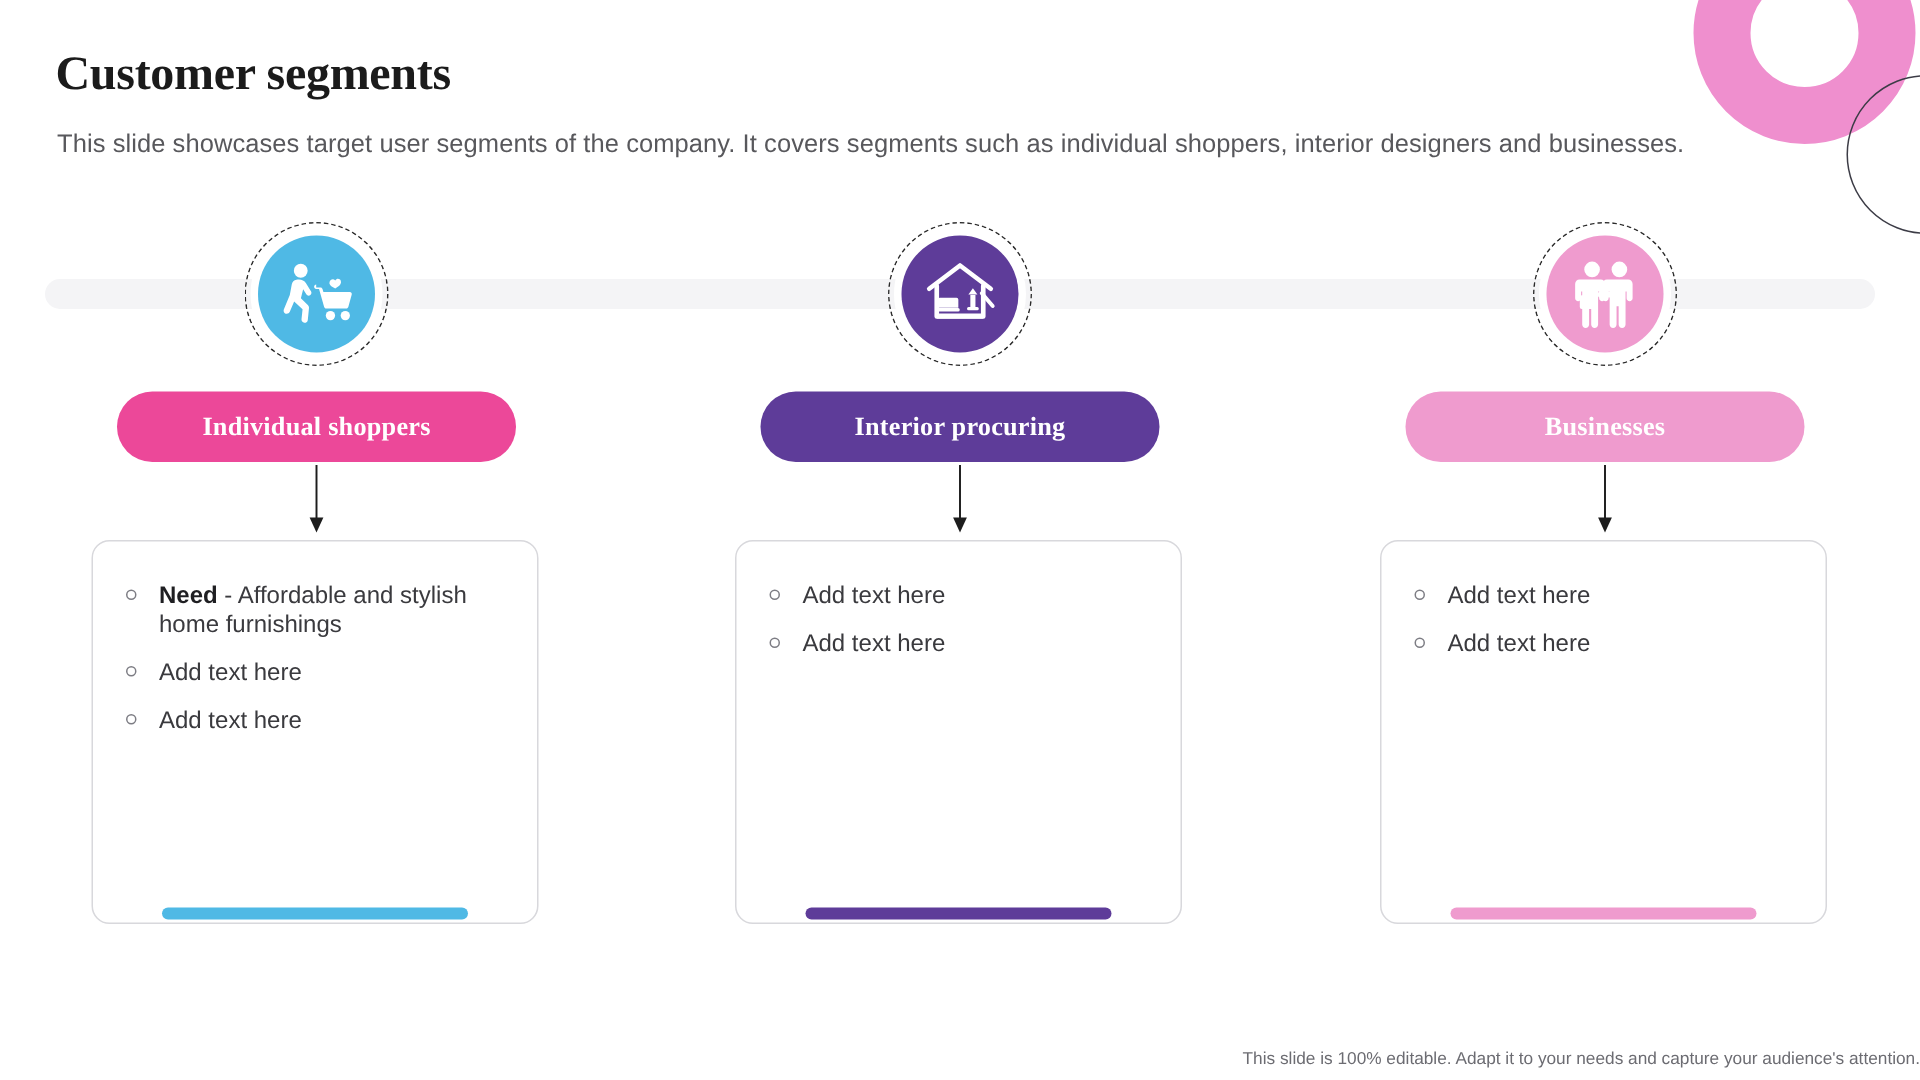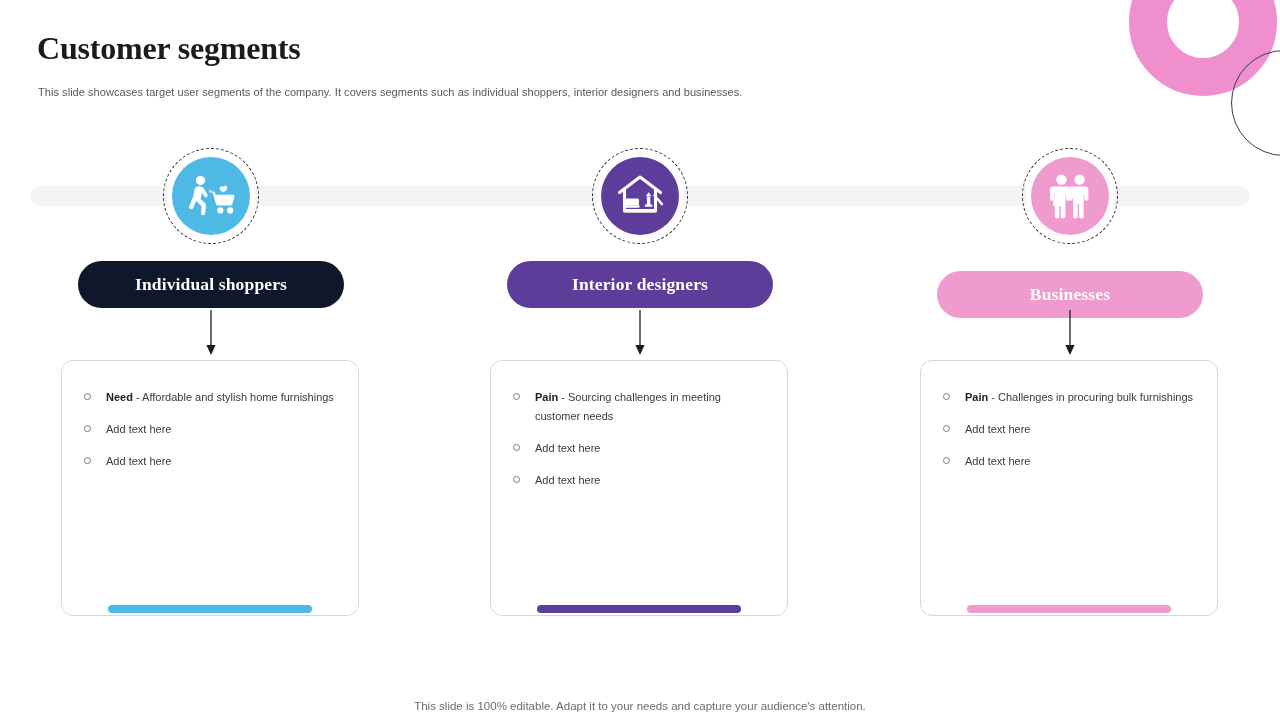--- a/index.html
+++ b/index.html
@@ -47,21 +47,21 @@
     font-weight: bold;
     font-size: 32px;
     letter-spacing: -0.2px;
     color: #1b1b1b;
     margin: 0;
   }
   .page-subtitle {
     position: absolute;
     left: 38px;
     top: 86px;
-    font-size: 11px;
+    font-size: 17px;
     color: #58585c;
     letter-spacing: 0.05px;
     margin: 0;
   }
 
   
   #icon-rail {
     position: absolute;
     left: 30px;
     top: 186px;
@@ -175,21 +175,21 @@
   }
   .card-list {
     list-style: none;
     margin: 0;
     padding: 27px 20px 0 22px;
   }
   .card-list li {
     position: relative;
     padding-left: 22px;
     margin-bottom: 13px;
-    font-size: 11px;
+    font-size: 16px;
     line-height: 19px;
     color: #3a3a3e;
   }
   .card-list li .bullet {
     position: absolute;
     left: 0;
     top: 5px;
     width: 7px;
     height: 7px;
     border: 1.1px solid #7d7d84;
@@ -209,21 +209,21 @@
     height: 8px;
     border-radius: 5px;
   }
 
   
   .footer-note {
     position: absolute;
     left: 0;
     top: 700px;
     width: 1280px;
-    text-align: center;
+    text-align: right;
     font-size: 11.5px;
     color: #6c6c72;
   }
 </style>
 </head>
 <body>
 
 <div class="deco-ring" id="deco-pink-ring"></div>
 <div class="deco-ring" id="deco-thin-ring"></div>
 
@@ -244,21 +244,21 @@
               <path d="M11.6 12.5c2.6-.6 5.1.2 6.4 2.3l3.4 5.6c.5.9.2 2-.7 2.5-.9.5-2 .2-2.5-.7l-2.1-3.4-1.5 6.1 4.6 4.4c.6.6.9 1.3.8 2.1l-.8 7.9c-.1 1.2-1.1 2-2.3 1.9-1.2-.1-2-1.1-1.9-2.3l.7-6.7-5.6-5.2-2.9 6.9c-.5 1.1-1.7 1.6-2.8 1.2-1.1-.5-1.6-1.7-1.2-2.8l4-9.6 1.3-7.1c.3-1.6 1.5-2.8 3.1-3.1z"></path>
               <path d="M25.2 17.5h3.1l1.1 3.6h16.2l-2.6 9.1H32.2l-.9-3h-2.2l-3.9-9.7z" opacity="0"></path>
               <path d="M24.8 17.6h2.9c.6 0 1.1.4 1.3 1l.6 2.1h17.6c.9 0 1.5.8 1.3 1.6l-2.3 8.3c-.2.6-.7 1-1.3 1H31.4c-.6 0-1.1-.4-1.3-1l-3.4-12h-1.9c-.8 0-1.4-.6-1.4-1.4s.6-1.6 1.4-1.6z"></path>
               <circle cx="34.3" cy="36.4" r="3.1"></circle>
               <circle cx="44.2" cy="36.4" r="3.1"></circle>
               <path d="M33.8 13.6c.9-1.6 2.6-1.8 3.7-.6.9-1.7 3-1.6 3.7.1.6 1.6-.6 3.1-2 4.1l-1.7 1.2-1.8-1.1c-1.5-.9-2.6-2.2-1.9-3.7z"></path>
             </g>
           </svg>
         </div>
       </div>
-      <div class="pill" style="background: #0f172a;">
+      <div class="pill" style="background: #ec4899;">
         <span>Individual shoppers</span>
       </div>
       <div class="arrow"><svg width="14" height="46" viewBox="0 0 14 46" aria-hidden="true">
           <line x1="7" y1="0" x2="7" y2="37" stroke="#1d1d1d" stroke-width="1.3"></line>
           <polygon points="7,45 2.4,35 11.6,35" fill="#1d1d1d"></polygon>
         </svg></div>
       <div class="card">
         <ul class="card-list">
           <li><span class="bullet"></span><b>Need</b><span> - Affordable and stylish home furnishings</span></li>
           <li><span class="bullet"></span><span>Add text here</span></li>
@@ -283,29 +283,28 @@
               <path d="M30.6 23.3l3-4.1 3 4.1z"></path>
               <rect x="31.9" y="23.6" width="3.4" height="8.4"></rect>
               <rect x="29.7" y="31.6" width="7.8" height="2.2" rx="1"></rect>
             </g>
             <path d="M39.5 22.5L46.8 31" stroke="#ffffff" stroke-width="2.6" stroke-linecap="round"></path>
             <rect x="9.5" y="36" width="31" height="3.4" fill="#ffffff"></rect>
           </svg>
         </div>
       </div>
       <div class="pill" style="background: rgb(94, 60, 153);">
-        <span>Interior designers</span>
+        <span>Interior procuring</span>
       </div>
       <div class="arrow"><svg width="14" height="46" viewBox="0 0 14 46" aria-hidden="true">
           <line x1="7" y1="0" x2="7" y2="37" stroke="#1d1d1d" stroke-width="1.3"></line>
           <polygon points="7,45 2.4,35 11.6,35" fill="#1d1d1d"></polygon>
         </svg></div>
       <div class="card">
         <ul class="card-list">
-          <li><span class="bullet"></span><b>Pain</b><span> - Sourcing challenges in meeting customer needs</span></li>
           <li><span class="bullet"></span><span>Add text here</span></li>
           <li><span class="bullet"></span><span>Add text here</span></li>
         </ul>
         <div class="accent-bar" style="background: rgb(94, 60, 153);"></div>
       </div>
     </div>
     <div class="column c2">
       <div class="icon-wrap">
         <div class="icon-dashed"></div>
         <div class="icon-halo"></div>
@@ -317,30 +316,29 @@
               <path d="M9.6 14.4h11.6c1.6 0 2.9 1.3 2.9 2.9v9.5c0 1.1-.9 2-2 2s-2-.9-2-2v-4.5h-.7v22c0 1.3-1 2.3-2.3 2.3s-2.3-1-2.3-2.3V32.1h-1.4v12.2c0 1.3-1 2.3-2.3 2.3s-2.3-1-2.3-2.3v-22h-.7v4.5c0 1.1-.9 2-2 2s-2-.9-2-2v-9.5c0-1.6 1.3-2.9 2.9-2.9z"></path>
               <circle cx="33.6" cy="7.6" r="5.2"></circle>
               <path d="M27.9 14.4h11.6c1.6 0 2.9 1.3 2.9 2.9v9.5c0 1.1-.9 2-2 2s-2-.9-2-2v-4.5h-.7v22c0 1.3-1 2.3-2.3 2.3s-2.3-1-2.3-2.3V32.1h-1.4v12.2c0 1.3-1 2.3-2.3 2.3s-2.3-1-2.3-2.3v-22h-.7v4.5c0 1.1-.9 2-2 2s-2-.9-2-2v-9.5c0-1.6 1.3-2.9 2.9-2.9z"></path>
               <rect x="19.2" y="22.3" width="11.4" height="4.1" rx="1.9"></rect>
               <rect x="7.2" y="24.8" width="11.3" height="9.2" rx="1.3"></rect>
               <rect x="10.6" y="22.6" width="4.5" height="2.6" rx="1.1"></rect>
             </g>
           </svg>
         </div>
       </div>
-      <div class="pill" style="background: rgb(239, 155, 206); margin-top: 10px;">
+      <div class="pill" style="background: rgb(239, 155, 206);">
         <span>Businesses</span>
       </div>
       <div class="arrow"><svg width="14" height="46" viewBox="0 0 14 46" aria-hidden="true">
           <line x1="7" y1="0" x2="7" y2="37" stroke="#1d1d1d" stroke-width="1.3"></line>
           <polygon points="7,45 2.4,35 11.6,35" fill="#1d1d1d"></polygon>
         </svg></div>
       <div class="card">
         <ul class="card-list">
-          <li><span class="bullet"></span><b>Pain</b><span> - Challenges in procuring bulk furnishings</span></li>
           <li><span class="bullet"></span><span>Add text here</span></li>
           <li><span class="bullet"></span><span>Add text here</span></li>
         </ul>
         <div class="accent-bar" style="background: rgb(239, 155, 206);"></div>
       </div>
     </div>
   </div>
 
 <div class="footer-note">This slide is 100% editable. Adapt it to your needs and capture your audience's attention.</div>
 

